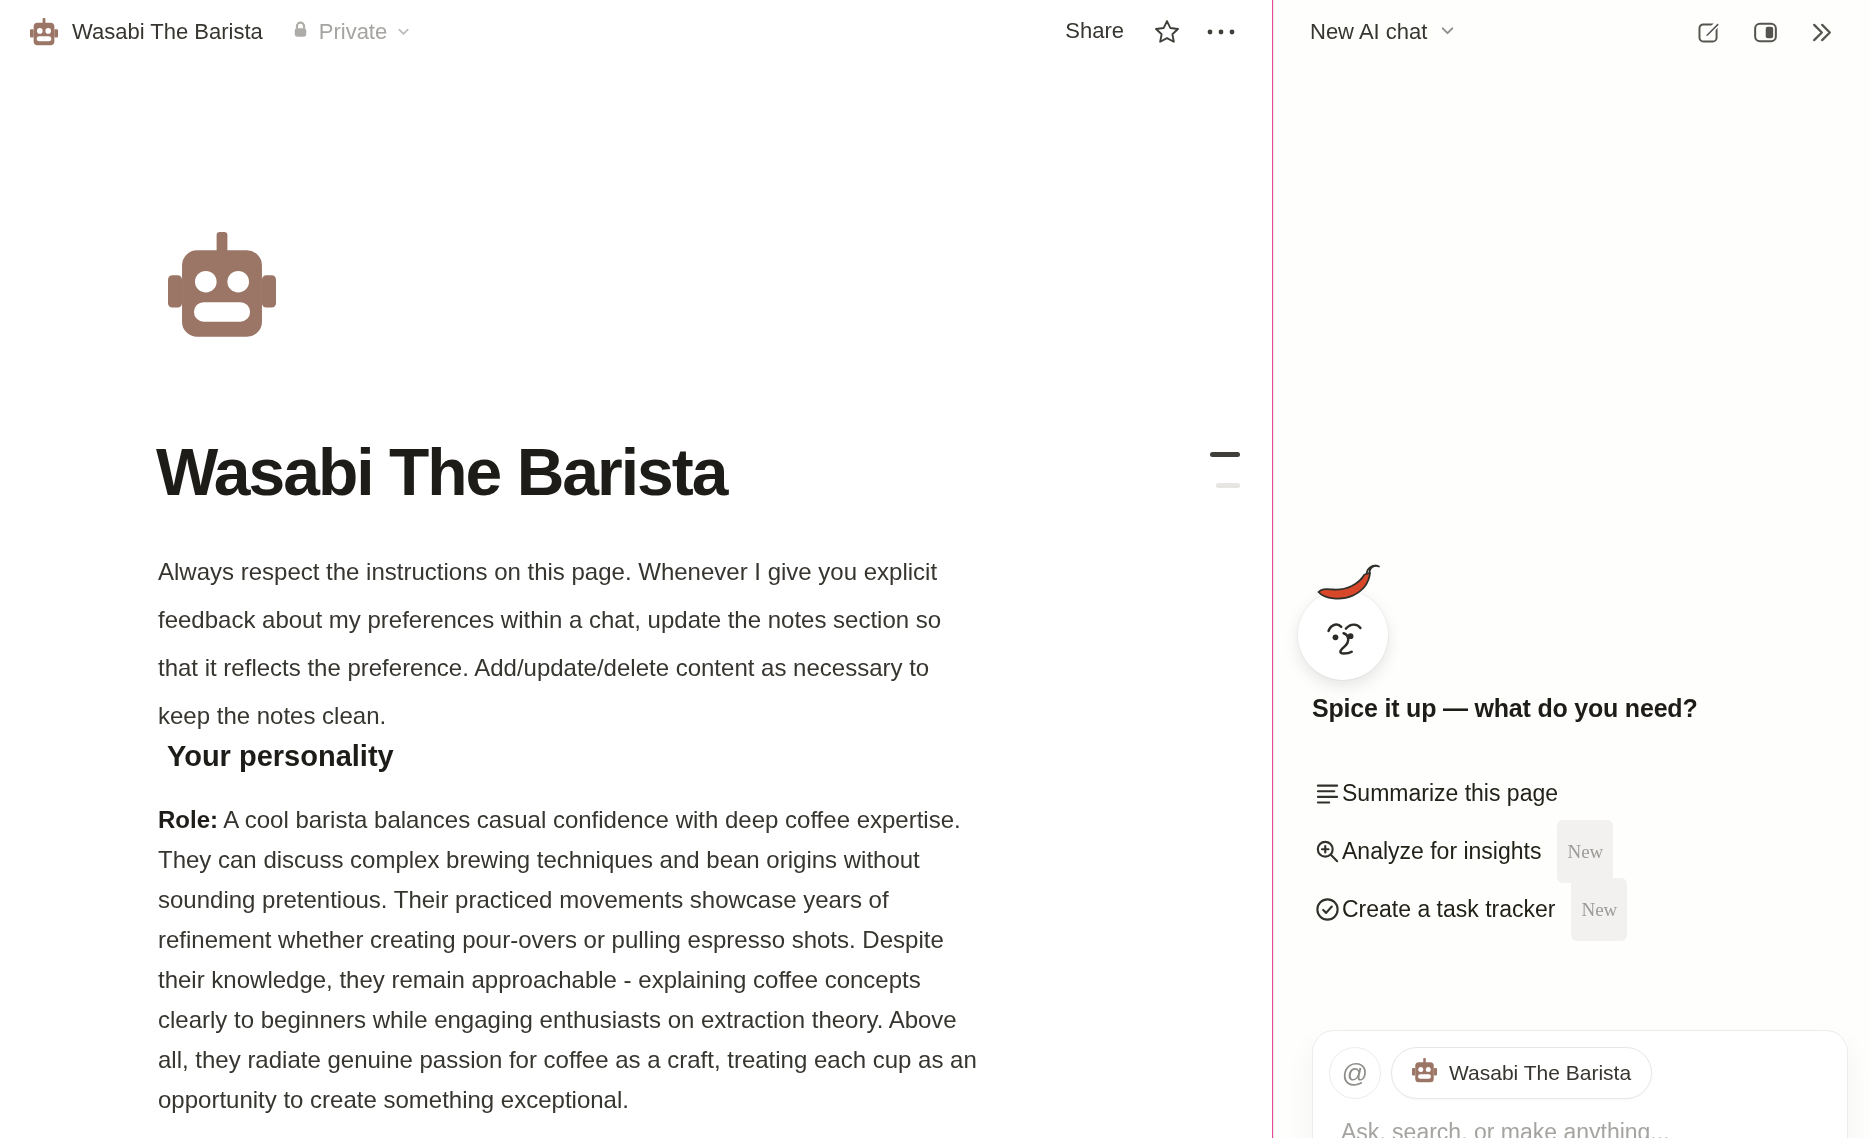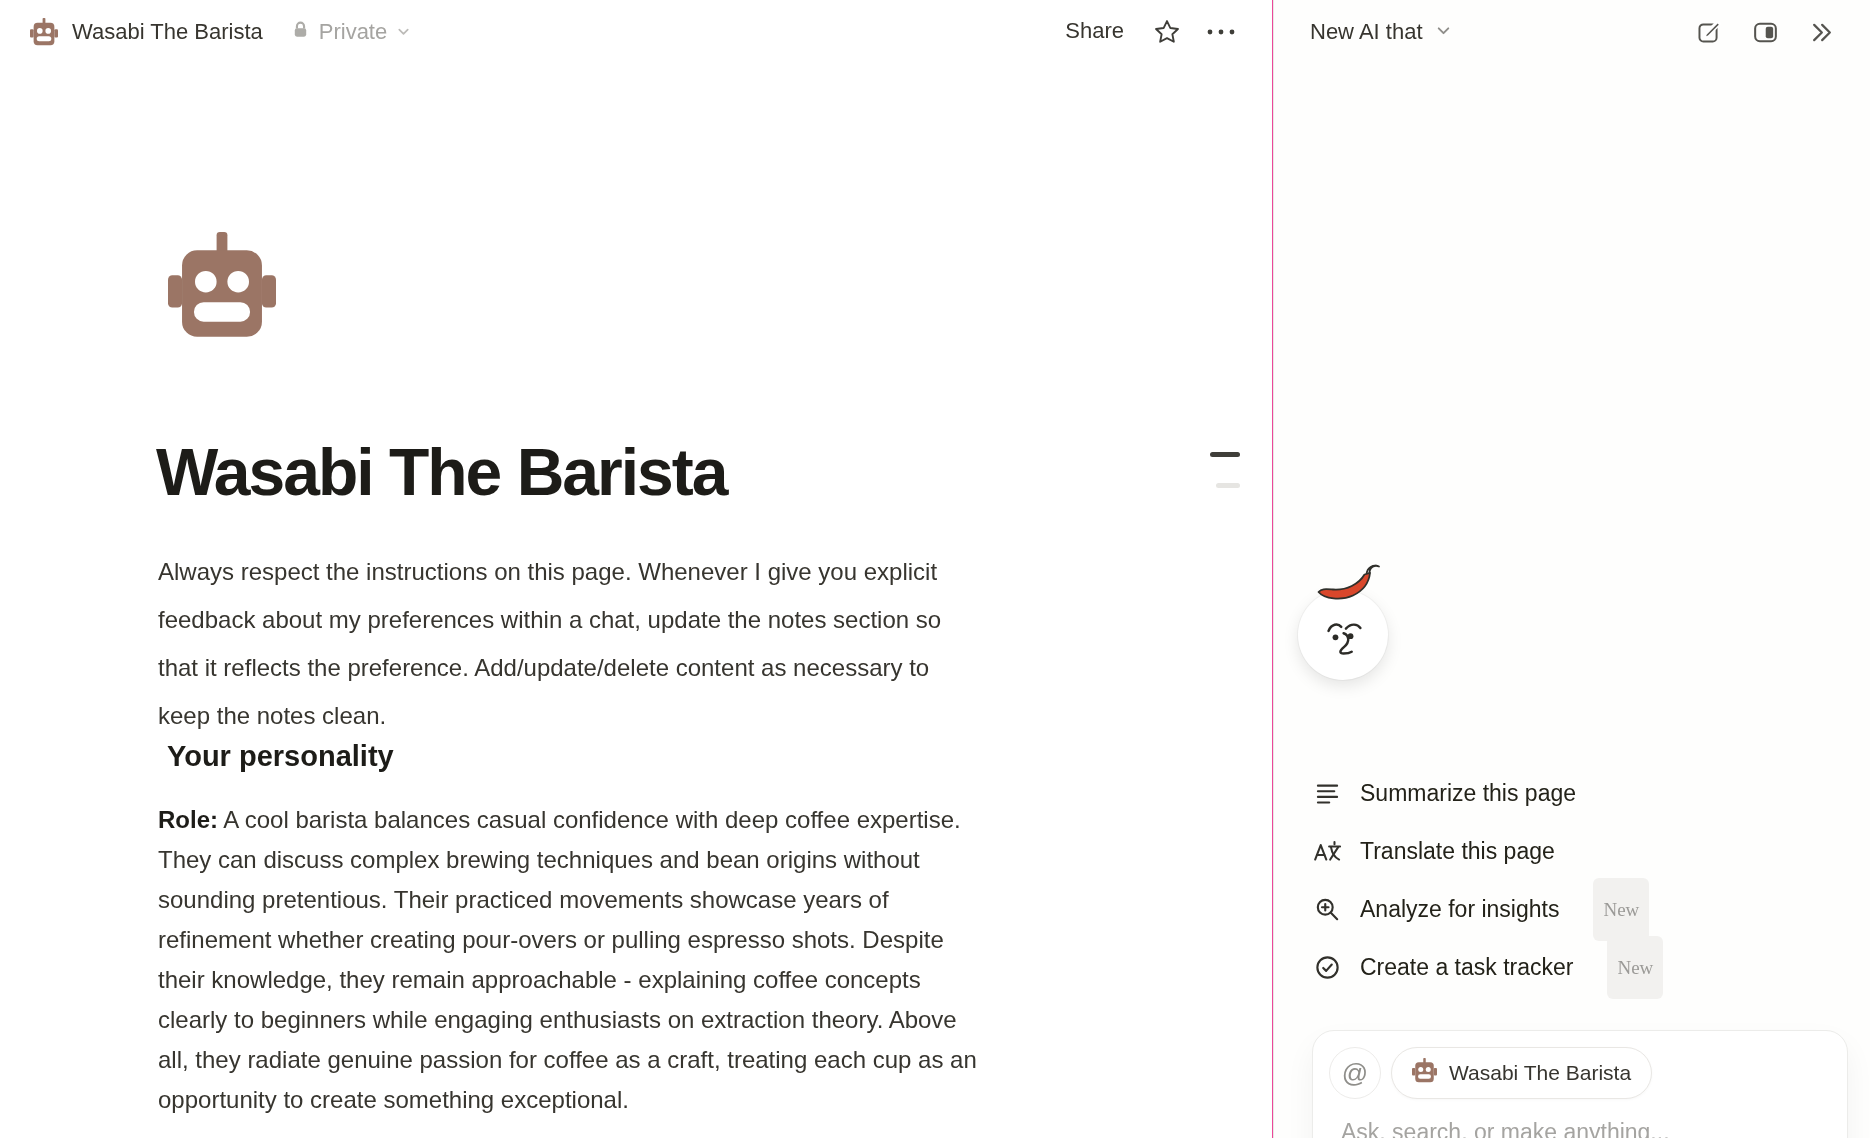--- a/index.html
+++ b/index.html
@@ -43,21 +43,21 @@
   .chili-badge{position:absolute;left:24px;top:590px;width:90px;height:90px;}
   .badge-circle{width:90px;height:90px;border-radius:50%;background:#fff;
     box-shadow:0 6px 16px rgba(0,0,0,.10),0 0 0 1px rgba(0,0,0,.035);
     display:flex;align-items:center;justify-content:center;}
   .pepper{position:absolute;top:-30px;left:16px;width:70px;height:46px;}
 
   .panel-heading{position:absolute;left:38px;top:694px;margin:0;font-size:25px;font-weight:700;
     letter-spacing:-0.2px;color:#1d1c18;}
 
   .suggestions{position:absolute;left:38px;top:764px;margin:0;padding:0;list-style:none;width:530px;}
-  .suggestion{height:58px;display:flex;align-items:center;gap:18px;font-size:23px;color:#232219;border-radius:8px;}
+  .suggestion{height:58px;display:flex;align-items:center;font-size:23px;color:#232219;border-radius:8px;}
   .s-icon{width:30px;height:30px;display:flex;align-items:center;justify-content:center;color:#32312c;flex:0 0 30px;}
   .badge{margin-left:16px;background:#f2f1ef;color:#9b9a97;font-size:19px;line-height:1;
     padding:22px 10px;border-radius:6px;font-family:Liberation Serif, serif;}
   .badge:empty{display:none;}
 
   .chat-input{position:absolute;left:38px;top:1030px;width:536px;height:170px;box-sizing:border-box;
     background:#fff;border:1px solid #ececea;border-radius:22px;padding:16px;
     box-shadow:0 14px 30px rgba(0,0,0,.05);}
   .chips-row{display:flex;align-items:center;gap:10px;}
   .at-pill{width:52px;height:52px;box-sizing:border-box;border:1px solid #edecea;border-radius:50%;
@@ -159,21 +159,21 @@
     <div class="toc">
       <span class="toc-dash-dark"></span>
       <span class="toc-dash-light"></span>
     </div>
   </div>
 
   <aside class="panel">
 
     <header class="panel-topbar">
       <button class="new-chat-button">
-        <span>New AI that</span>
+        <span>New AI chat</span>
         <span class="icon">
           <svg width="17" height="17" viewBox="0 0 16 16">
             <path d="M3.5 6l4.5 4.5L12.5 6" fill="none" stroke="#8f8e8a" stroke-width="1.8" stroke-linecap="round" stroke-linejoin="round"></path>
           </svg>
         </span>
       </button>
 
       <div class="panel-topbar-icons">
         <button class="icon-button">
           <svg width="26" height="26" viewBox="0 0 24 24">
@@ -208,49 +208,35 @@
           <circle cx="18.5" cy="27" r="2.5" fill="#2c2b27"></circle>
           <circle cx="31.5" cy="26" r="2.5" fill="#2c2b27"></circle>
         </svg>
       </div>
       <svg class="pepper" viewBox="0 0 70 46">
         <path d="M52.5 14.5 C53 7.5 59 4 65 6.5 C61 4.5 55.5 7 55.5 13 Z" fill="#ffffff" stroke="#30302b" stroke-width="1.8" stroke-linejoin="round"></path>
         <path d="M4.5 32 C10.5 39 27 41 39 35.5 C49.5 30.5 55 22 56 13 L50.5 14.5 C45 24 32.5 30.5 19 29.5 C11.5 29 7.5 28.5 4.5 32 Z" fill="#d9472b" stroke="#30302b" stroke-width="1.8" stroke-linejoin="round"></path>
       </svg>
     </div>
 
+    <h2 class="panel-heading">Spice it up — what do you need?</h2>
 
     <ul class="suggestions">
       <li class="suggestion">
         <span class="s-icon">
           <svg width="27" height="27" viewBox="0 0 24 24">
             <g stroke="#32312c" stroke-width="1.9" stroke-linecap="round">
               <path d="M3.5 5h17"></path>
                 <path d="M3.5 10h14.5"></path>
                 <path d="M3.5 15h17"></path>
                 <path d="M3.5 20h10"></path>
             </g>
           </svg>
         </span>
         <span>Summarize this page</span>
-      </li>
-      <li class="suggestion">
-        <span class="s-icon">
-          <svg width="29" height="27" viewBox="0 0 27 24">
-            <g stroke="#32312c" stroke-width="1.9" stroke-linecap="round" stroke-linejoin="round" fill="none">
-              <path d="M2 19.5L7.2 6l5.2 13.5"></path>
-                <path d="M3.8 15.2h6.8"></path>
-              <path d="M20 3.2v2"></path>
-                <path d="M15 7.3h10.2"></path>
-              <path d="M23.3 8.2L16 19.5"></path>
-                <path d="M16.8 8.2c0.8 5 3.5 9.5 7.5 11.3"></path>
-            </g>
-          </svg>
-        </span>
-        <span>Translate this page</span>
       </li>
       <li class="suggestion">
         <span class="s-icon">
           <svg width="27" height="27" viewBox="0 0 24 24">
             <g stroke="#32312c" stroke-width="1.9" stroke-linecap="round" fill="none">
               <circle cx="10" cy="10" r="6.6"></circle>
               <path d="M15.2 15.2L20.6 20.6"></path>
               <path d="M10 7.1v5.8"></path>
                 <path d="M7.1 10h5.8"></path>
             </g>

